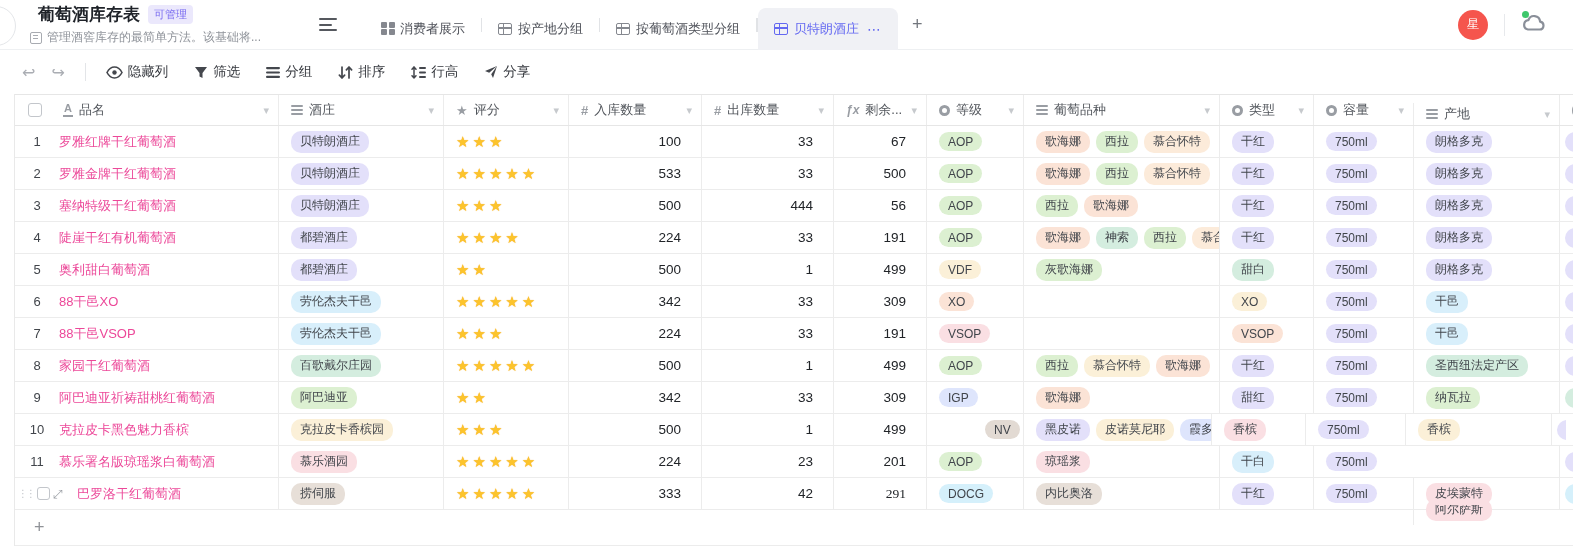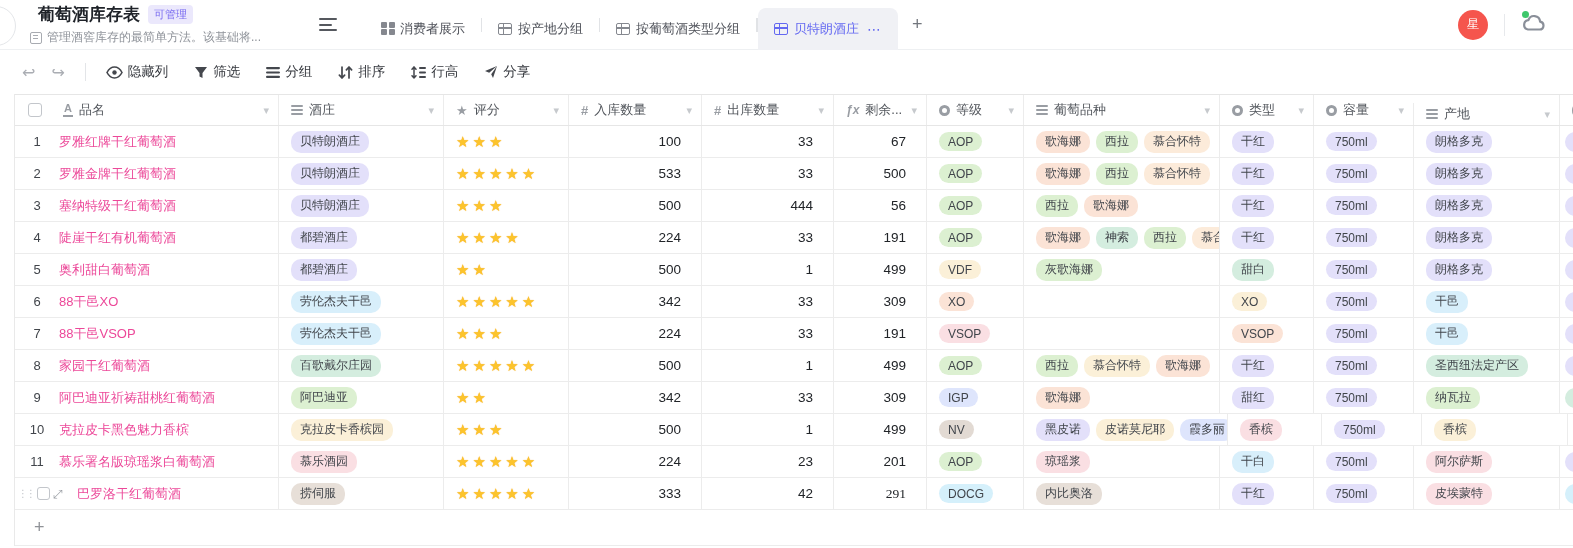--- a/index.html
+++ b/index.html
@@ -795,26 +795,26 @@
         </div>
         <div class="td bl" style="width: 133px;">
           <span class="num">500</span>
         </div>
         <div class="td bl" style="width: 132px;">
           <span class="num">1</span>
         </div>
         <div class="td bl" style="width: 93px;">
           <span class="num">499</span>
         </div>
-        <div class="td bl" style="width: 97px;">
+        <div class="td bl" style="width: 97px; padding-left: 46px;">
           <span class="pillbox">
             <span class="pill" style="background: rgb(226, 218, 211);">NV</span>
           </span>
         </div>
-        <div class="td bl" style="width: 204px;">
+        <div class="td bl" style="width: 188px;">
           <span class="pillbox">
             <span class="pill" style="background: rgb(227, 224, 250);">黑皮诺</span>
             <span class="pill" style="background: rgb(251, 240, 216);">皮诺莫尼耶</span>
             <span class="pill" style="background: rgb(222, 229, 252);">霞多丽</span>
           </span>
         </div>
         <div class="td bl" style="width: 94px;">
           <span class="pillbox">
             <span class="pill" style="background: rgb(250, 223, 227);">香槟</span>
           </span>
@@ -870,21 +870,21 @@
         <div class="td bl" style="width: 94px;">
           <span class="pillbox">
             <span class="pill" style="background: rgb(216, 239, 251);">干白</span>
           </span>
         </div>
         <div class="td bl" style="width: 100px;">
           <span class="pillbox">
             <span class="pill" style="background: rgb(227, 224, 250);">750ml</span>
           </span>
         </div>
-        <div class="td bl" style="width: 146px;">
+        <div class="td bl" style="width: 146px; margin-top: 48px;">
           <span class="pillbox">
             <span class="pill" style="background: rgb(250, 223, 227);">阿尔萨斯</span>
           </span>
         </div>
         <div class="td bl" style="width: 15px;">
           <span class="pillbox" style="padding-left: 5px;">
             <span class="pill" style="background: rgb(227, 224, 250); min-width: 34px; height: 20px;"></span>
           </span>
         </div>
       </div>

